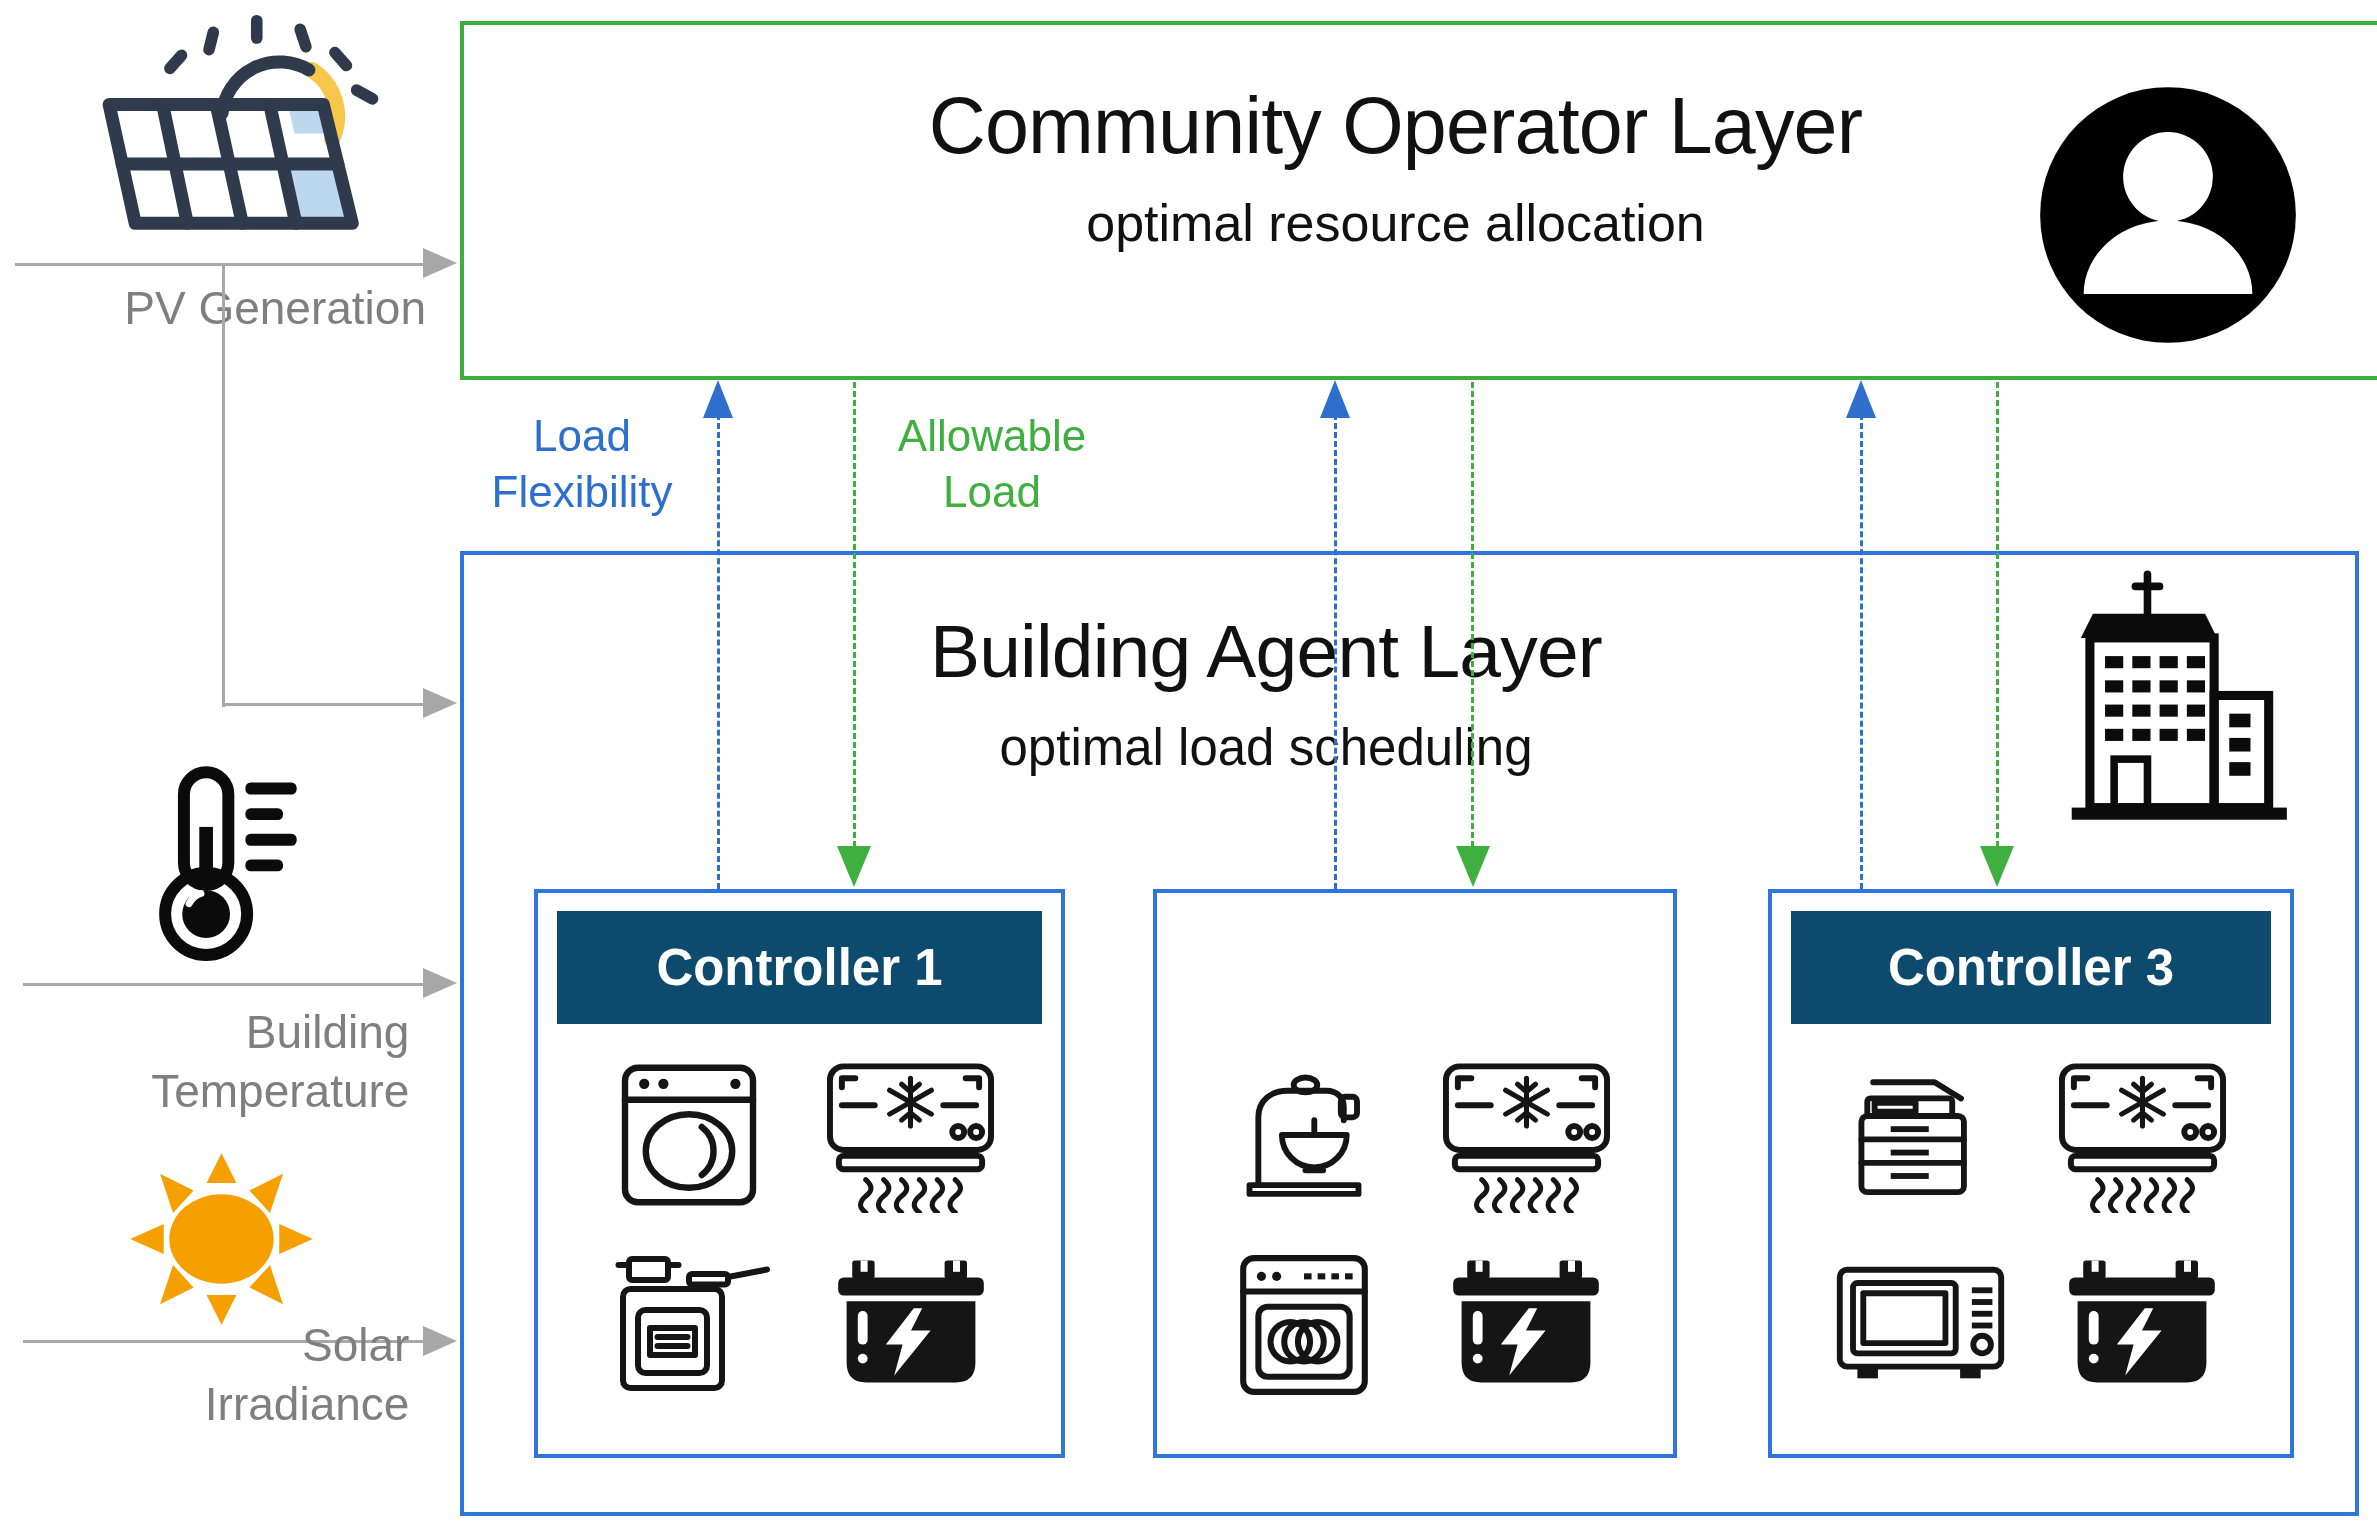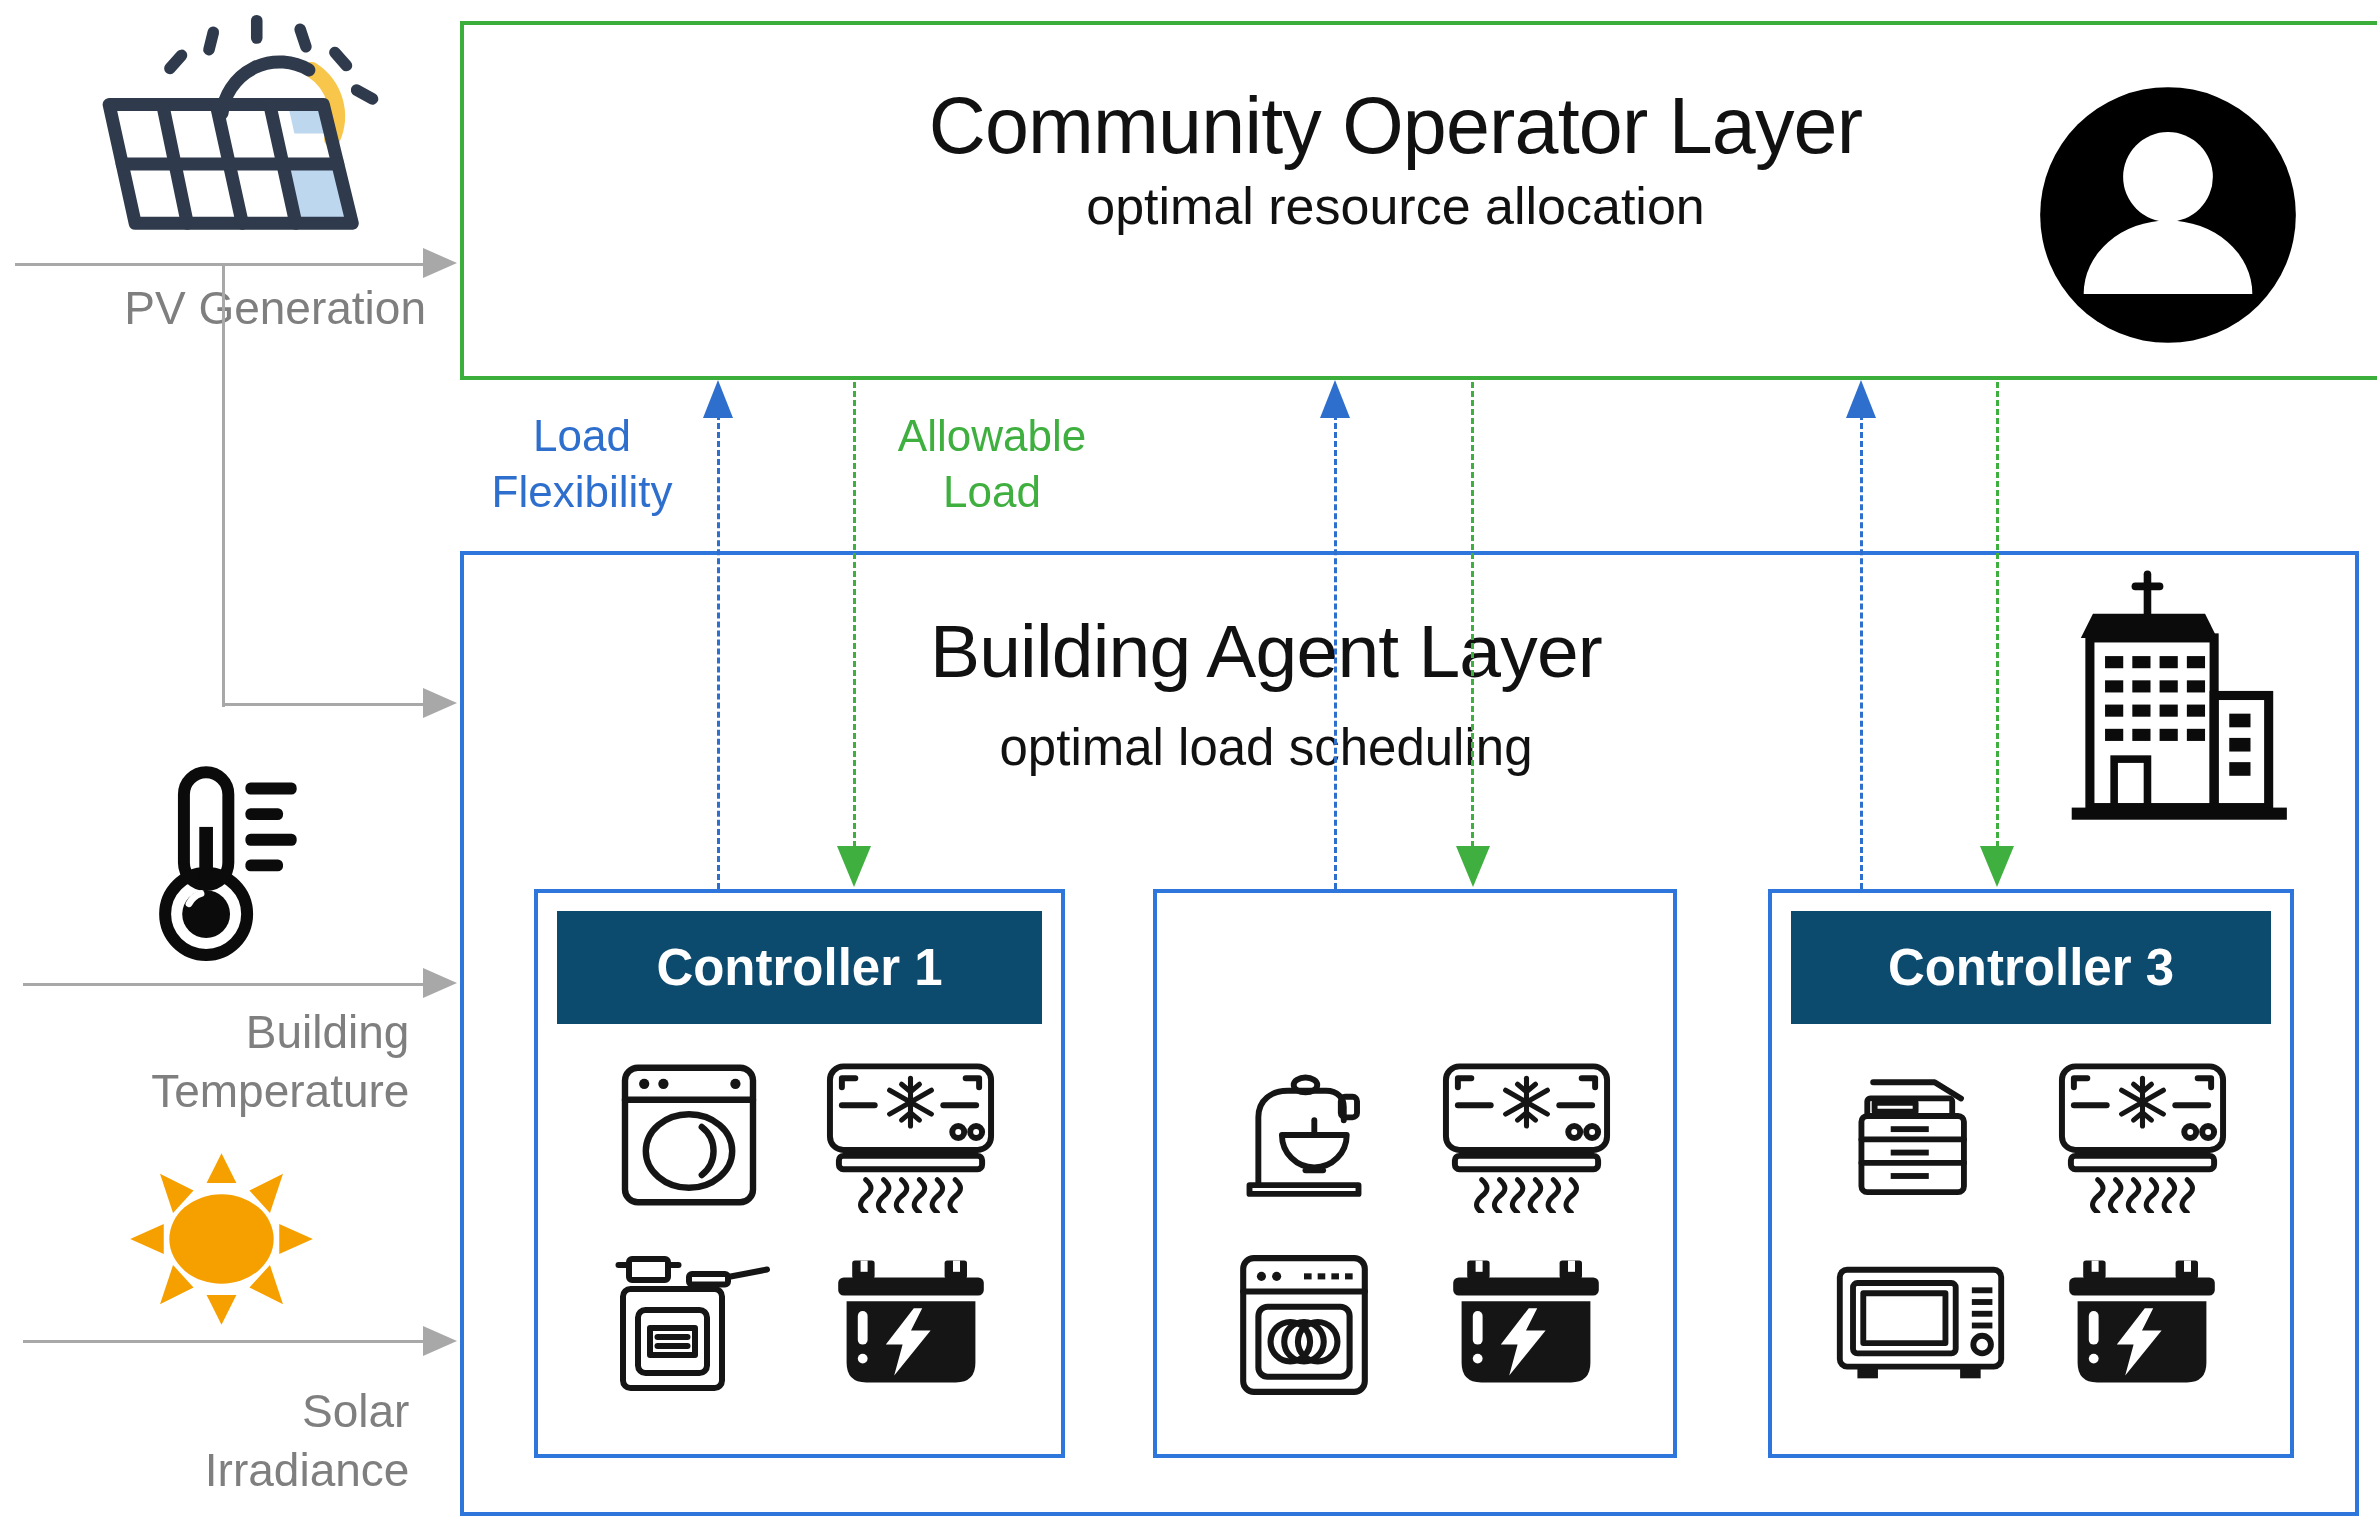--- a/index.html
+++ b/index.html
@@ -7,21 +7,21 @@
     width:2377px;height:1534px;position:relative;background:#ffffff;
     font-family:"Liberation Sans", sans-serif;overflow:hidden;
   }
   
   .layer-box{position:absolute;background:#ffffff;box-sizing:border-box;}
   #community-box{left:460px;top:20.5px;width:2158px;height:359px;border:4.9px solid #3BAE3B;}
   #building-box{left:460px;top:551px;width:1899px;height:965px;border:4.9px solid #2E75DC;}
   .layer-titles{position:absolute;left:0;right:0;text-align:center;padding-right:287px;color:#111;}
   #community-box .layer-titles{top:56px;}
   .layer-title{font-size:79px;line-height:90px;letter-spacing:-0.8px;}
-  .layer-sub{font-size:52px;line-height:61px;margin-top:5px;}
+  .layer-sub{font-size:52px;line-height:61px;margin-top:22px;}
   #building-titles{position:absolute;left:460px;top:606px;width:1899px;text-align:center;padding-right:287px;box-sizing:border-box;color:#111;}
   #building-titles .layer-title{font-size:75px;}
   #building-titles .layer-sub{margin-top:21px;font-size:51px;}
 
   
   .controller{position:absolute;top:889px;height:569px;border:4.1px solid #2E75DC;background:#fff;box-sizing:border-box;}
   #controller-1{left:534px;width:531px;}
   #controller-2{left:1153px;width:524px;}
   #controller-3{left:1768px;width:526px;}
   .ctl-head{position:absolute;left:19px;right:19px;top:18px;height:113px;background:#0c4a6e;
@@ -43,21 +43,21 @@
   #label-load-flexibility{left:455px;color:#2E6FCE;}
   #label-allowable-load{left:865px;color:#3FAF3F;}
 
   
   .gray-line-h{position:absolute;background:#A8A8A8;height:2.5px;}
   .gray-line-v{position:absolute;background:#A8A8A8;width:2.5px;}
   .gray-head{position:absolute;width:0;height:0;border-top:15.6px solid transparent;border-bottom:15.6px solid transparent;border-left:34px solid #A8A8A8;}
   .input-label{position:absolute;color:#7F7F7F;text-align:right;font-size:46px;line-height:59px;}
   #pv-label{left:49px;top:279px;width:377px;}
   #temp-label{left:16.4px;top:1003px;width:393px;}
-  #solar-label{left:16.4px;top:1382px;width:393px;}
+  #solar-label{left:16.4px;top:1316px;width:393px;}
 
   .abs{position:absolute;}
 </style>
 </head>
 <body>
 
 <svg class="abs" style="left:33px;top:11.5px;width:352px;height:246px;" viewBox="0 0 230 170">
   <g stroke="#2F3B4C" stroke-width="8" stroke-linecap="round" fill="none">
     <line x1="118" y1="14" x2="115" y2="26"></line>
       <line x1="148" y1="6" x2="148" y2="18"></line>

